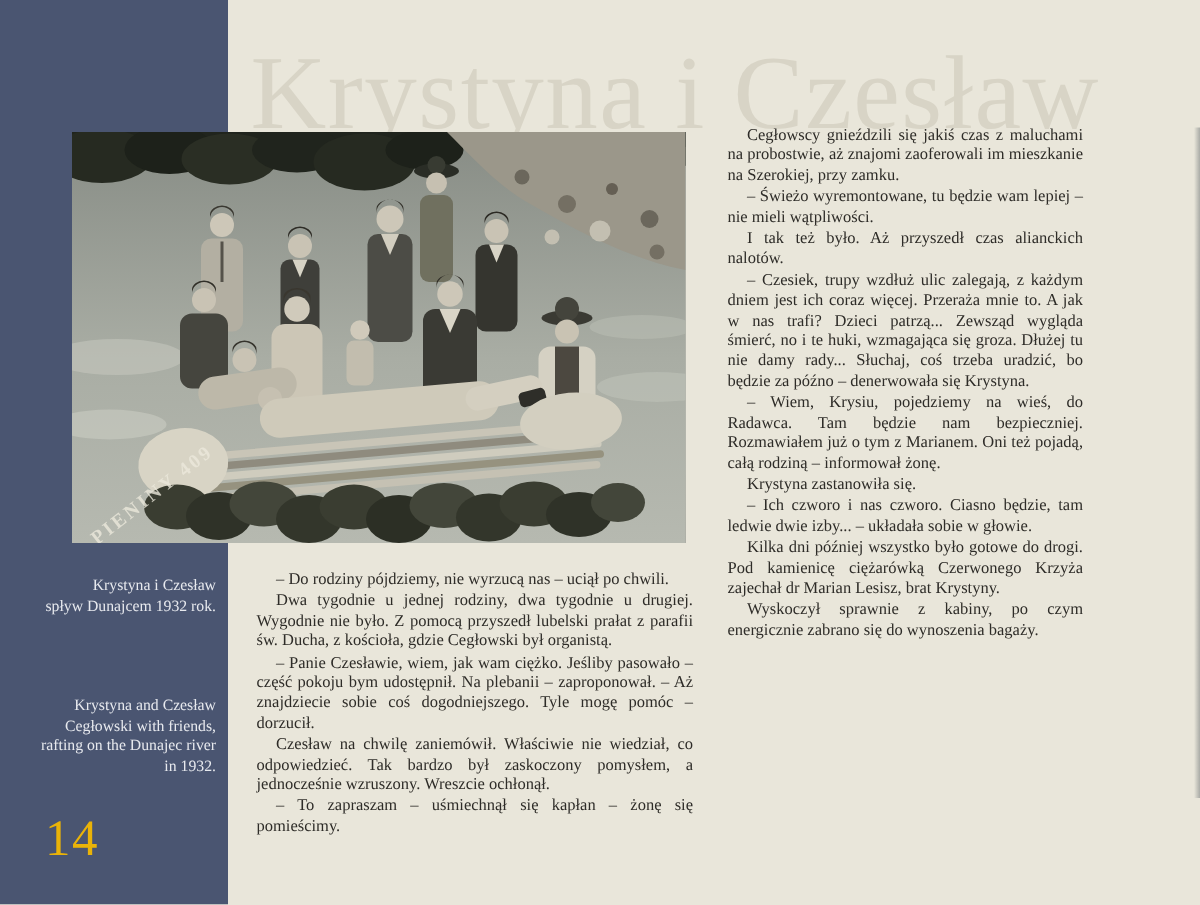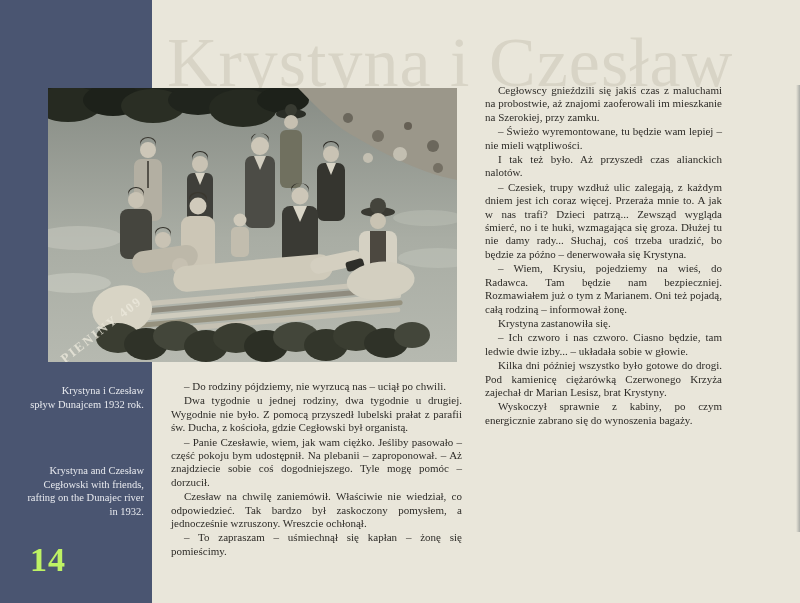--- a/index.html
+++ b/index.html
@@ -8,22 +8,22 @@
     background:#e9e6da;
     font-family:"Liberation Serif", serif;
     color:#2e2c28;
   }
   .sidebar{
     position:absolute;left:0;top:0;width:152px;height:603px;
     background:#4a5571;
   }
   .page-number{
     position:absolute;left:30px;bottom:26px;
-    font-size:34px;font-weight:bold;letter-spacing:1px;
-    color:#bef264;line-height:1;
+    font-size:34px;font-weight:normal;letter-spacing:1px;
+    color:#eab308;line-height:1;
   }
   .ghost-title{
     position:absolute;left:167px;top:26px;width:633px;height:84px;
     overflow:hidden;white-space:nowrap;
     font-size:70px;line-height:74px;letter-spacing:1px;
     color:#d8d4c6;
   }
   .caption{position:absolute;width:144px;text-align:right;
     font-size:10.5px;line-height:13.5px;color:#e7e9ee;}
   .caption-pl{top:384px;left:0;}

